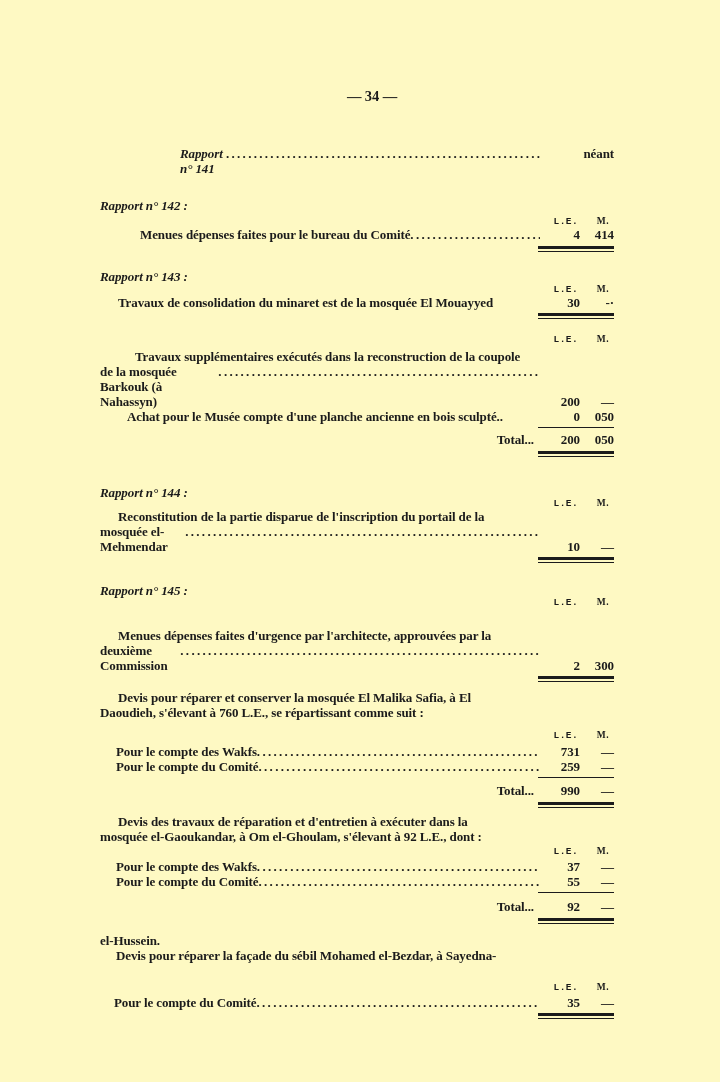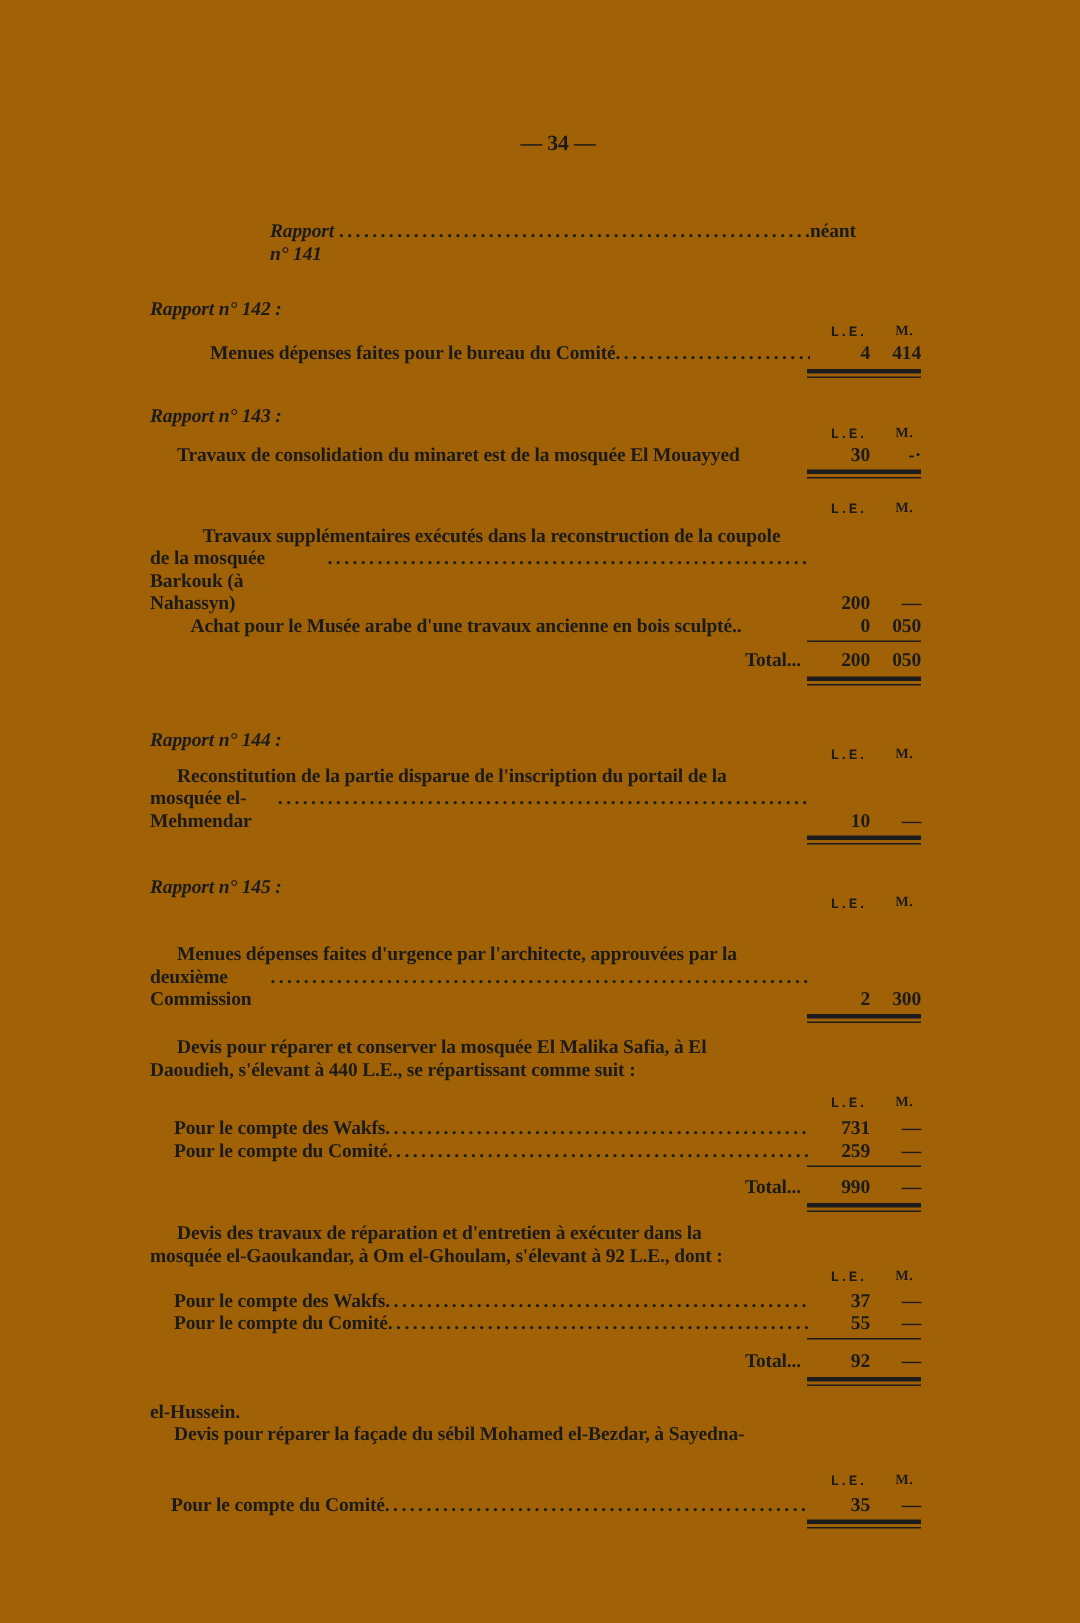--- a/index.html
+++ b/index.html
@@ -1,37 +1,37 @@
 <!DOCTYPE html>
 <html><head>
 <meta charset="utf-8">
 <style>
   html,body { margin:0; padding:0; }
   body {
     width:720px; height:1082px; background:#ffffff; overflow:hidden;
     font-family:"Liberation Serif", serif;
     color:#1b1b1b;
   }
-  .page { position:relative; width:720px; height:1082px; background:#a16207; }
+  .page { position:relative; width:720px; height:1082px; background:#fef9c3; }
   .content {
     position:absolute; left:100px; top:88px; width:514px;
     font-size:13px; font-weight:700; line-height:15px; letter-spacing:-0.1px;
   }
   .pageno { text-align:center; padding-left:30px; font-size:14.5px; line-height:16px; }
 
   .row { display:flex; align-items:baseline; }
   .row.bottom { align-items:flex-end; }
   .text { flex:1 1 auto; min-width:0; }
   .tflex { display:flex; align-items:baseline; min-width:0; }
   .l1 { white-space:nowrap; }
   .l2 { display:flex; align-items:baseline; min-width:0; }
 
   .le { flex:0 0 40px; width:40px; text-align:right; white-space:nowrap; }
   .m  { flex:0 0 34px; width:34px; text-align:right; white-space:nowrap; }
-  .val { flex:0 0 74px; width:74px; text-align:left; }
+  .val { flex:0 0 74px; width:74px; text-align:right; }
 
   .fill { flex:1 1 auto; overflow:hidden; white-space:nowrap; min-width:10px; }
   .fill::after {
     content:"...................................................................................................";
     letter-spacing:2.3px;
   }
 
   .heading { font-style:italic; }
 
   .curhdr { display:flex; justify-content:flex-end; font-size:9.5px; line-height:11px; letter-spacing:0.4px; }
@@ -99,21 +99,21 @@
         <div class="l2">
           <span>de la mosquée Barkouk (à Nahassyn)</span>
           <span class="fill"></span>
         </div>
       </div>
       <span class="le">200</span>
       <span class="m">—</span>
     </div>
     <div class="row">
       <div class="text">
-        <div class="l1" style="padding-left:27px">Achat pour le Musée arabe d'une travaux ancienne en bois sculpté..</div>
+        <div class="l1" style="padding-left:27px">Achat pour le Musée compte d'une planche ancienne en bois sculpté..</div>
       </div>
       <span class="le">0</span>
       <span class="m">050</span>
     </div>
     <div class="rule single" style="margin-top:3px"></div>
     <div class="row total" style="margin-top:4px">
       <div class="text">Total...</div>
       <span class="le">200</span>
       <span class="m">050</span>
     </div>
@@ -150,21 +150,21 @@
           <span class="fill"></span>
         </div>
       </div>
       <span class="le">2</span>
       <span class="m">300</span>
     </div>
     <div class="rule double" style="margin-top:3px"></div>
 
     <div style="margin-top:8px">
       <div class="l1" style="padding-left:18px">Devis pour réparer et conserver la mosquée El Malika Safia, à El</div>
-      <div class="l1">Daoudieh, s'élevant à 440 L.E., se répartissant comme suit :</div>
+      <div class="l1">Daoudieh, s'élevant à 760 L.E., se répartissant comme suit :</div>
     </div>
     <div class="curhdr" style="margin-top:10px">
       <span class="le">L.E.</span>
       <span class="m">M.</span>
     </div>
     <div class="row" style="margin-top:3px">
       <div class="text tflex">
         <span class="l1" style="padding-left:16px">Pour le compte des Wakfs</span>
         <span class="fill"></span>
       </div>

